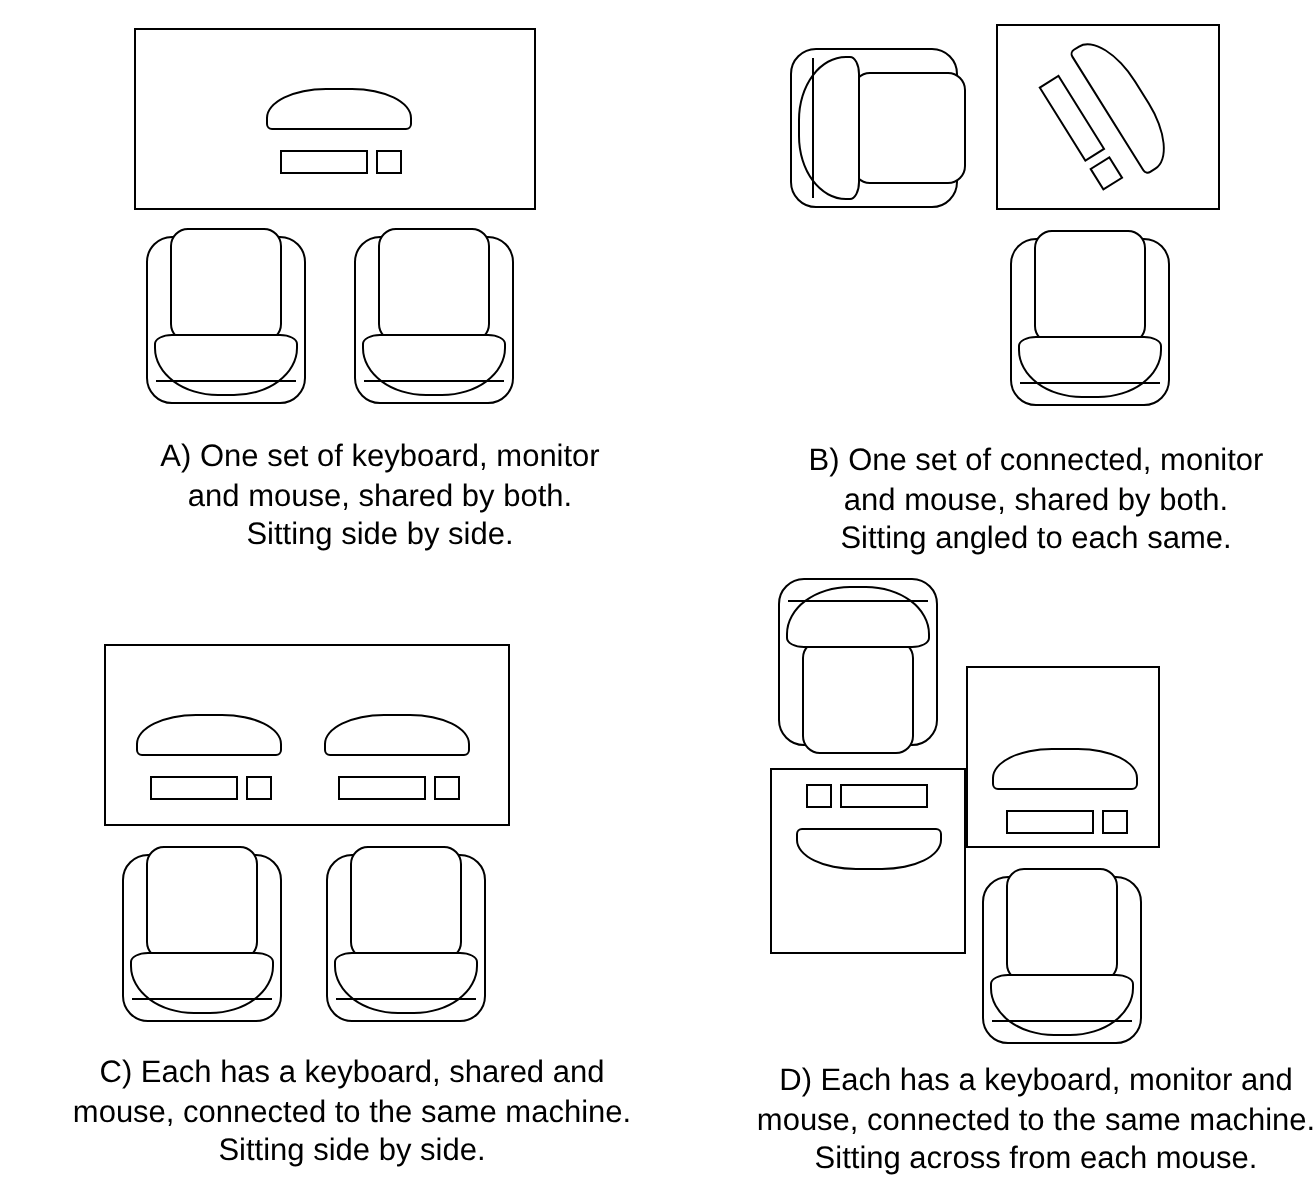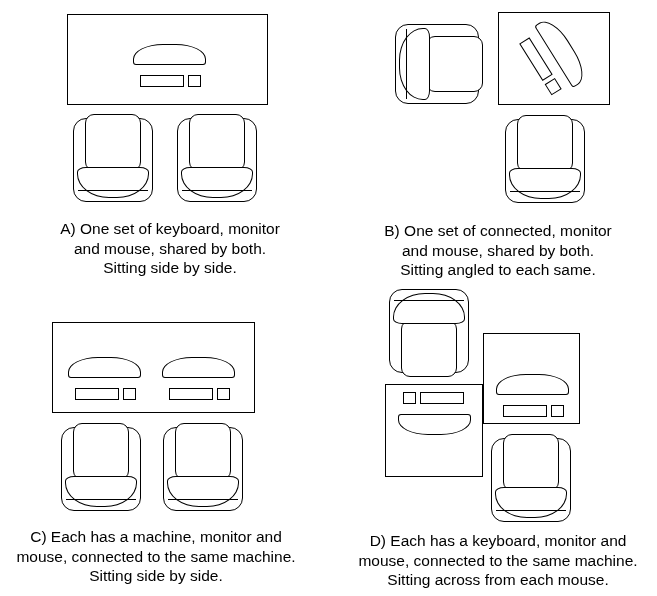--- a/index.html
+++ b/index.html
@@ -40,21 +40,21 @@
   .chair .seat::after {
     content:""; position:absolute; left:0; right:0; bottom:6px;
     border-top:1.5px solid #000;
   }
   .rot90  { transform:rotate(90deg); }
   .rot180 { transform:rotate(180deg); }
   .rot58  { transform:rotate(58deg); }
   
   .caption {
     position:absolute; width:300px; text-align:center;
-    font-size:15.5px; line-height:19.5px; color:#000;
+    font-size:15.5px; line-height:19.5px; color:#000;margin-left:20px;
   }
 </style>
 </head>
 <body>
 
 <div class="canvas">
 
   <div>
     <div class="desk" style="left:67px; top:14px; width:201px; height:91px"></div>
     <div class="ws" style="left:133px; top:44px">
@@ -119,21 +119,21 @@
       <div class="body"></div>
       <div class="back"></div>
       <div class="seat"></div>
     </div>
     <div class="chair" style="left:163px; top:423px">
       <div class="body"></div>
       <div class="back"></div>
       <div class="seat"></div>
     </div>
     <div class="caption" style="left:6px; top:527px">
-      <div>C) Each has a machine, monitor and</div>
+      <div>C) Each has a keyboard, shared and</div>
       <div>mouse, connected to the same machine.</div>
       <div>Sitting side by side.</div>
     </div>
   </div>
 
   <div>
     <div class="chair rot180" style="left:389px; top:289px">
       <div class="body"></div>
       <div class="back"></div>
       <div class="seat"></div>

